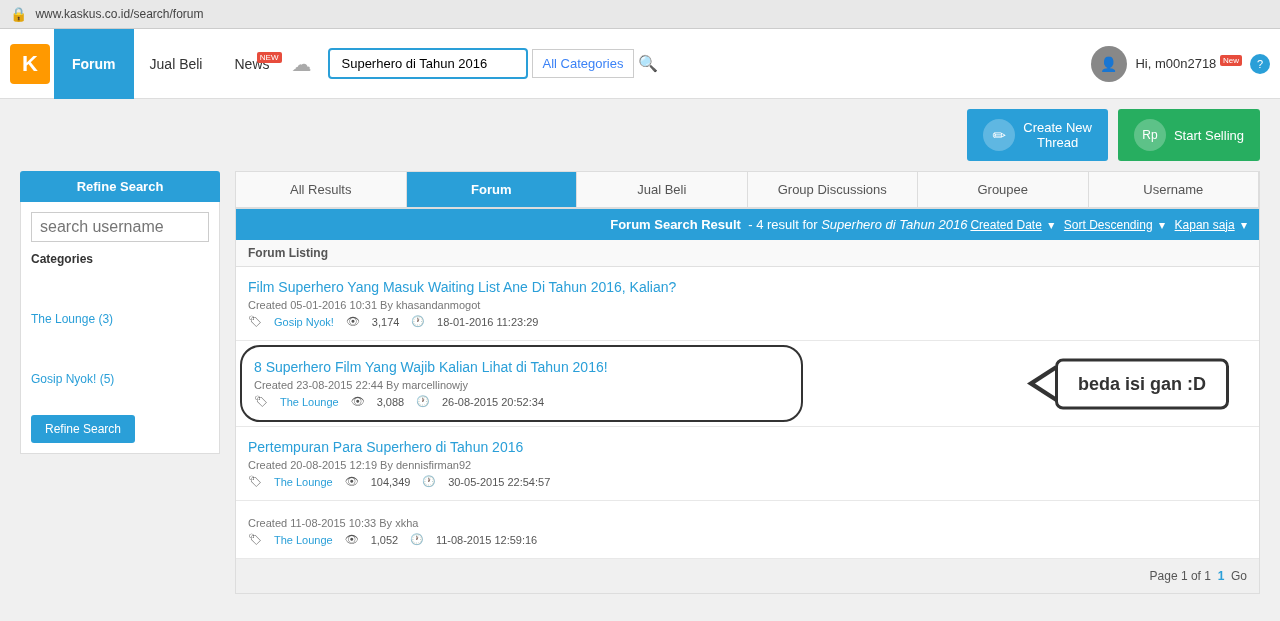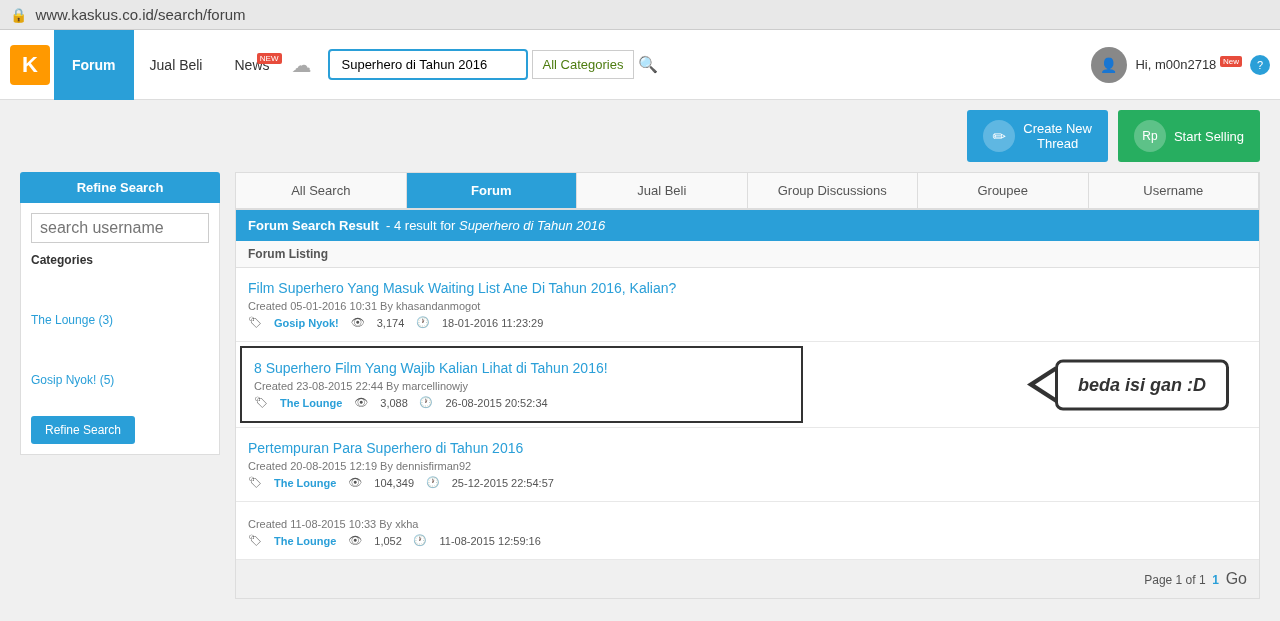--- a/index.html
+++ b/index.html
@@ -8,21 +8,21 @@
     
     .browser-bar {
       background: #e8e8e8;
       border-bottom: 1px solid #ccc;
       padding: 6px 10px;
       display: flex;
       align-items: center;
       gap: 8px;
     }
     .browser-bar .url-icon { color: #888; font-size: 14px; }
-    .browser-bar .url-text { font-size: 15px; color: #444; }
+    .browser-bar .url-text { font-size: 12px; color: #444; }
 
     
     .top-nav {
       background: #fff;
       border-bottom: 1px solid #ddd;
       display: flex;
       align-items: center;
       padding: 0 10px;
       height: 70px;
     }
@@ -82,21 +82,21 @@
       font-size: 13px;
       width: 200px;
       outline: none;
     }
     .search-dropdown {
       border: 1px solid #ccc;
       background: #fff;
       padding: 6px 10px;
       font-size: 13px;
       margin-left: 4px;
-      color: #4d7c0f;
+      color: #3b82f6;
     }
     .search-icon-btn {
       background: none;
       border: none;
       cursor: pointer;
       font-size: 16px;
       color: #555;
       margin-left: 4px;
     }
     .nav-right {
@@ -274,21 +274,21 @@
     }
 
     
     .search-result-header {
       background: #2a9fd8;
       color: #fff;
       padding: 8px 12px;
       font-size: 13px;
       display: flex;
       align-items: center;
-      justify-content: space-between;
+      justify-content: flex-end;
     }
     .search-result-header .sort-options { font-size: 12px; }
     .sort-link { color: #fff; text-decoration: underline; cursor: pointer; margin: 0 3px; }
 
     
     .forum-listing-label {
       padding: 6px 12px;
       font-size: 12px;
       font-weight: bold;
       color: #555;
@@ -319,41 +319,40 @@
       display: flex;
       align-items: center;
       gap: 12px;
       margin-top: 4px;
       font-size: 11px;
       color: #555;
     }
     .tag-cat {
       color: #2a9fd8;
       cursor: pointer;
-      font-weight: bold;
     }
 
     
     .pagination {
       text-align: right;
       padding: 10px 12px;
       font-size: 12px;
       color: #555;
     }
     .pagination a {
       color: #2a9fd8;
       text-decoration: none;
       font-weight: bold;
     }
     .pagination .go-btn {
       background: none;
       border: none;
       color: #555;
       cursor: pointer;
-      font-size: 16px;
+      font-size: 12px;
     }
 
     .content-wrapper {
       border: 1px solid #ddd;
     }
   </style>
 </head>
 <body>
 
 <div class="browser-bar">
@@ -410,86 +409,91 @@
       <a class="category-link">The Lounge (3)</a>
       <a class="category-link">Gosip Nyok! (5)</a>
       <br>
       <button class="refine-btn">Refine Search</button>
     </div>
   </div>
 
   <div class="content-area">
 
     <div class="tabs-bar">
-      <div class="tab-item">All Search</div>
+      <div class="tab-item">All Results</div>
       <div class="tab-item active">Forum</div>
       <div class="tab-item">Jual Beli</div>
       <div class="tab-item">Group Discussions</div>
       <div class="tab-item">Groupee</div>
       <div class="tab-item">Username</div>
     </div>
 
     <div class="content-wrapper">
 
       <div class="search-result-header">
         <span>
           <strong>Forum Search Result</strong>
           &nbsp;- <span>4</span> <span>result for</span> <em><span>Superhero di Tahun 2016</span></em>
+        </span>
+        <span class="sort-options">
+          <span class="sort-link">Created Date</span> ▾
+          &nbsp;<span class="sort-link">Sort Descending</span> ▾
+          &nbsp;<span class="sort-link">Kapan saja</span> ▾
         </span>
       </div>
 
       <div class="forum-listing-label">Forum Listing</div>
 
       <div class="result-item">
         <a class="result-title">Film Superhero Yang Masuk Waiting List Ane Di Tahun 2016, Kalian?</a>
         <div class="result-meta">Created 05-01-2016 10:31 By khasandanmogot</div>
         <div class="result-tags">
           <span>🏷</span>
           <span class="tag-cat">Gosip Nyok!</span>
           <span>👁</span>
           <span>3,174</span>
           <span>🕐</span>
           <span>18-01-2016 11:23:29</span>
         </div>
       </div>
 
       <div style="position:relative; background:#fff; border-bottom:1px solid #e8e8e8;">
-        <div class="result-item highlighted" style="display:inline-block; width:55%;">
+        <div class="result-item highlighted" style="display:inline-block; width:55%;border-radius:20px;">
           <a class="result-title">8 Superhero Film Yang Wajib Kalian Lihat di Tahun 2016!</a>
           <div class="result-meta">Created 23-08-2015 22:44 By marcellinowjy</div>
           <div class="result-tags">
             <span>🏷</span>
             <span class="tag-cat">The Lounge</span>
             <span>👁</span>
             <span>3,088</span>
             <span>🕐</span>
             <span>26-08-2015 20:52:34</span>
           </div>
         </div>
         
-        <div style="position:absolute; right:30px; top:50%; transform:translateY(-50%); display:flex; align-items:flex-start;font-style:italic;">
+        <div style="position:absolute; right:30px; top:50%; transform:translateY(-50%); display:flex; align-items:flex-start;">
           <div style="position:relative;">
 
             <div style="position:absolute; left:-28px; top:50%; transform:translateY(-50%); width:0; height:0; border-top:18px solid transparent; border-bottom:18px solid transparent; border-right:28px solid #333;"></div>
             <div style="position:absolute; left:-20px; top:50%; transform:translateY(-50%); width:0; height:0; border-top:13px solid transparent; border-bottom:13px solid transparent; border-right:20px solid #fff;"></div>
             <div style="background:#fff; border:3px solid #333; border-radius:8px; padding:12px 20px; font-size:18px; font-weight:bold;">beda isi gan :D</div>
           </div>
         </div>
       </div>
 
       <div class="result-item">
         <a class="result-title">Pertempuran Para Superhero di Tahun 2016</a>
         <div class="result-meta">Created 20-08-2015 12:19 By dennisfirman92</div>
         <div class="result-tags">
           <span>🏷</span>
           <span class="tag-cat">The Lounge</span>
           <span>👁</span>
           <span>104,349</span>
           <span>🕐</span>
-          <span>25-12-2015 22:54:57</span>
+          <span>30-05-2015 22:54:57</span>
         </div>
       </div>
 
       <div class="result-item">
         <div class="result-meta">Created 11-08-2015 10:33 By xkha</div>
         <div class="result-tags">
           <span>🏷</span>
           <span class="tag-cat">The Lounge</span>
           <span>👁</span>
           <span>1,052</span>

